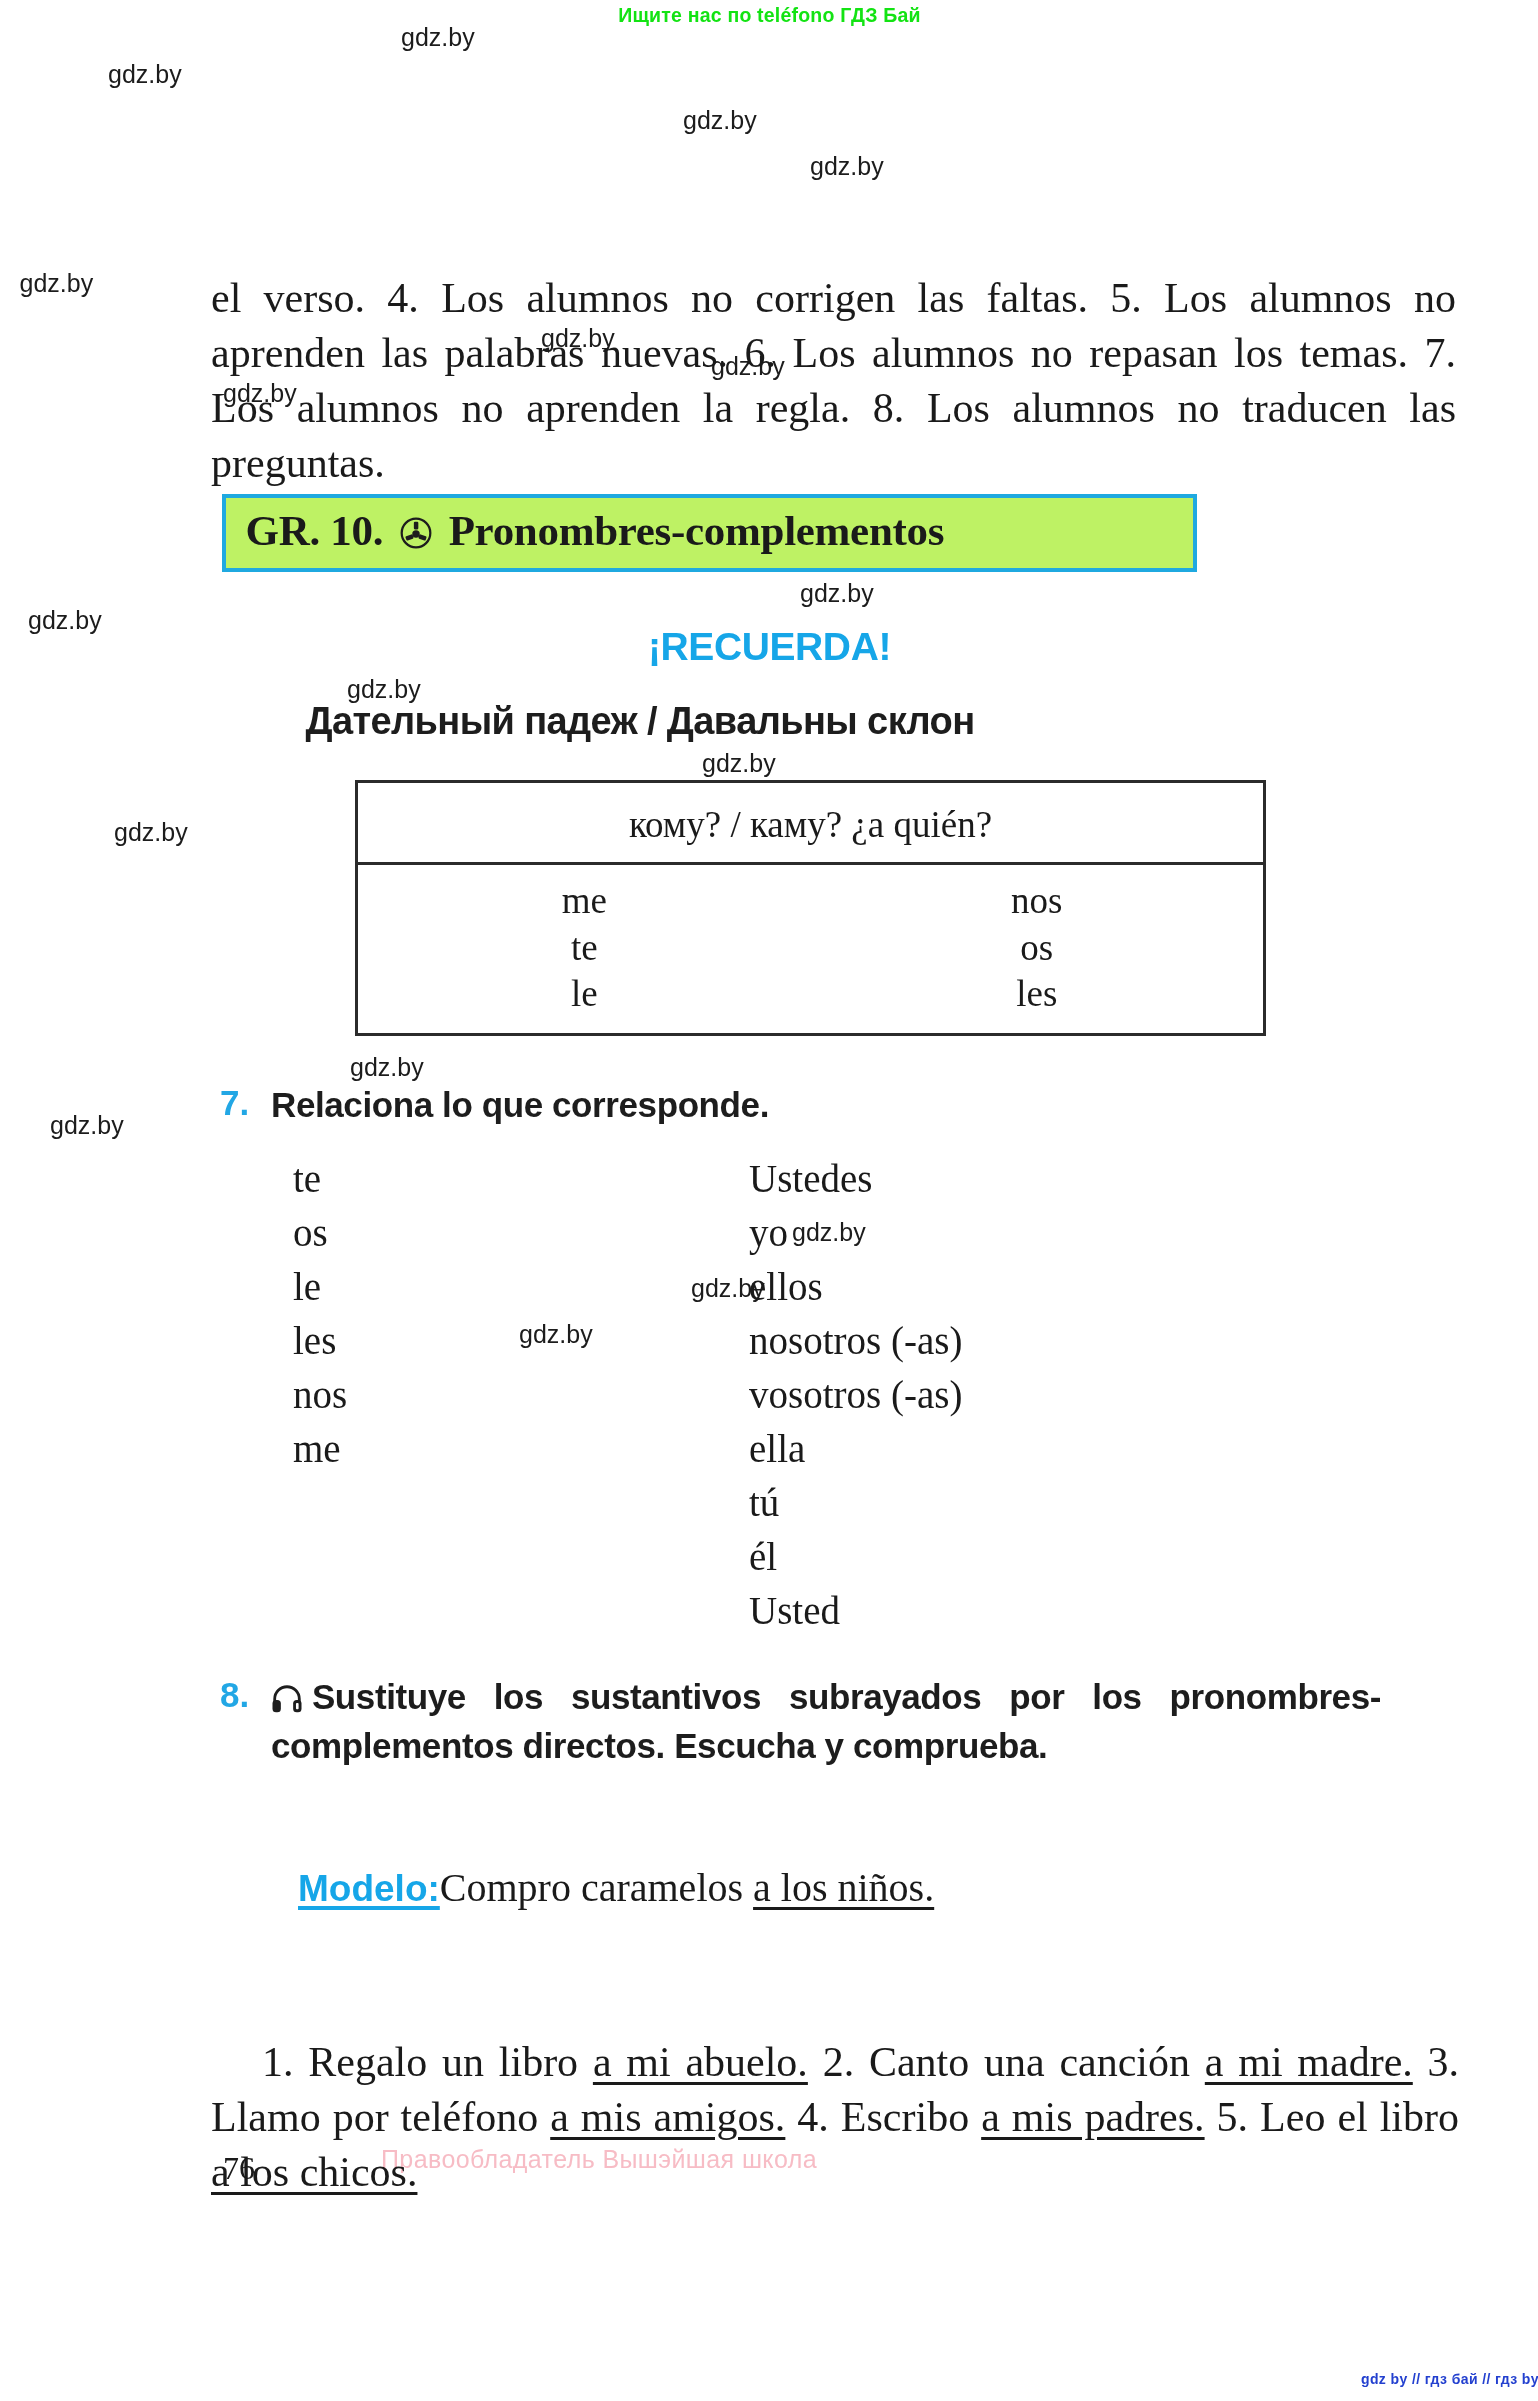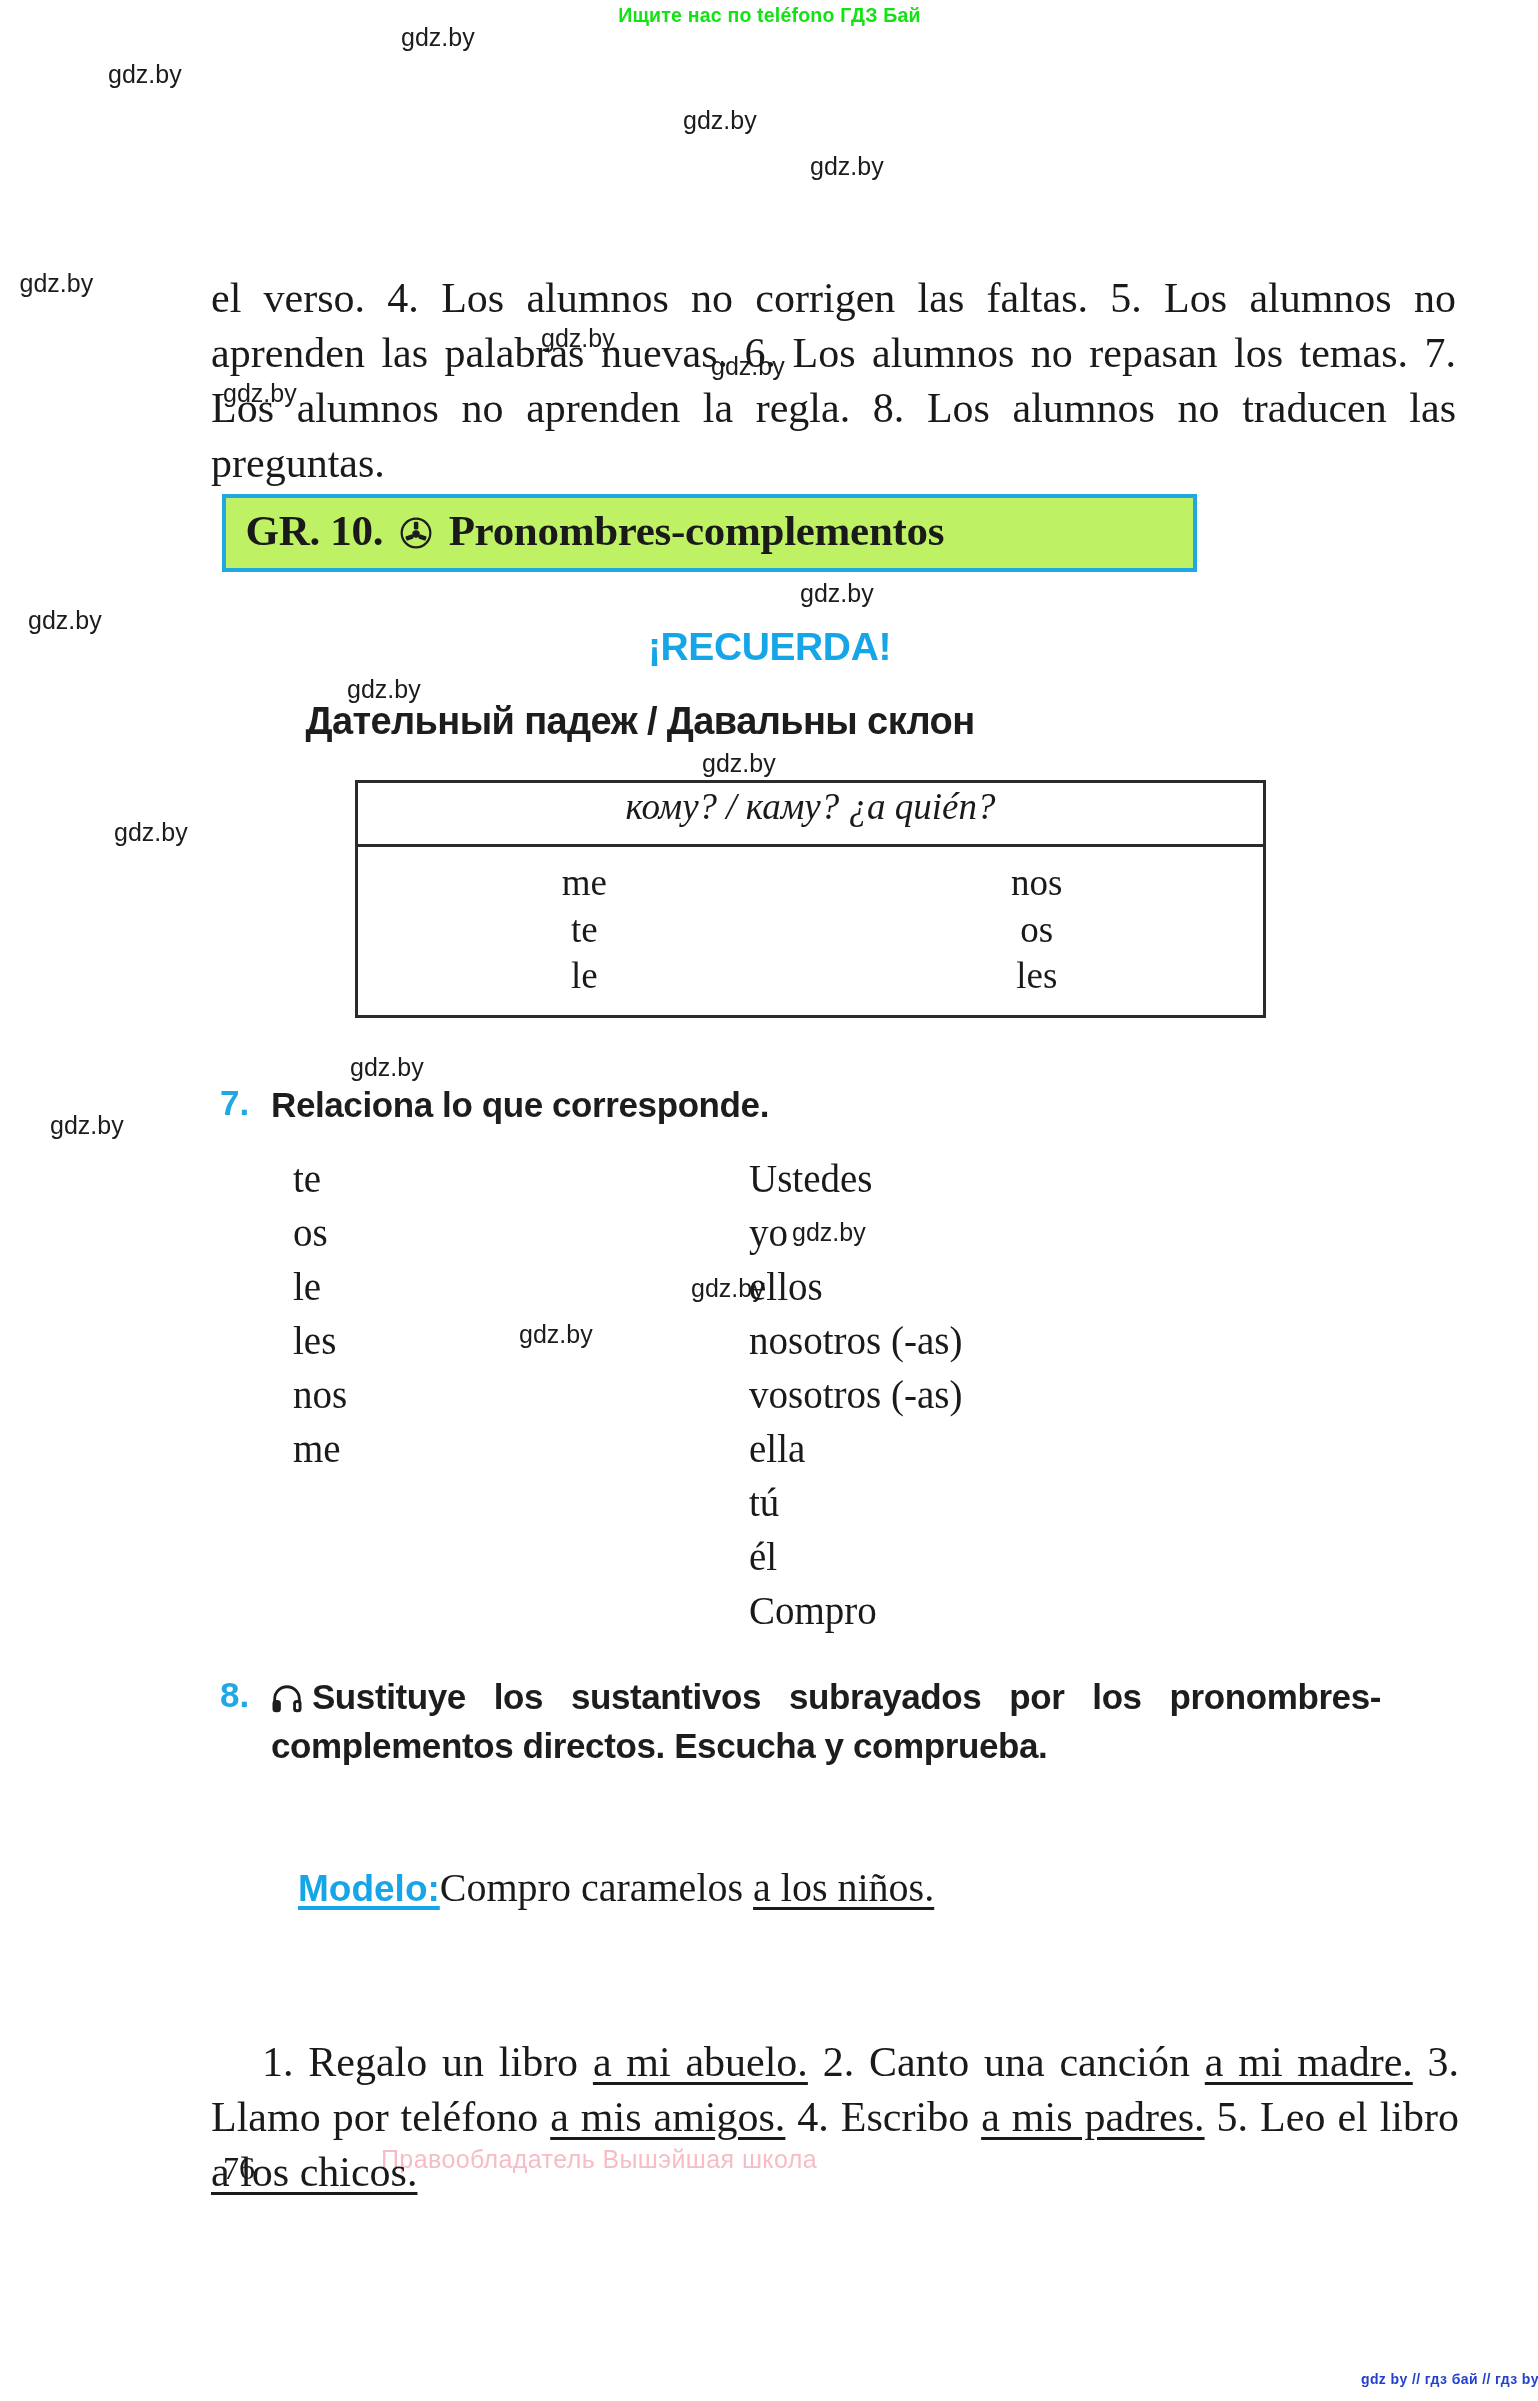--- a/index.html
+++ b/index.html
@@ -143,22 +143,21 @@
     top: 780px;
     width: 911px;
     border: 3.5px solid #2b2b2b;
     box-sizing: border-box;
     background: #fff;
   }
   .pron-table .thead {
     border-bottom: 3.5px solid #2b2b2b;
     text-align: center;
     font-size: 37px;
-    padding: 2px 0 16px;
-    font-style: italic;
+    padding: 20px 0 16px;
   }
   .pron-table .tbody {
     display: flex;
     padding: 12.4px 0 16px;
   }
   .pron-table .tcol {
     flex: 1 1 50%;
     text-align: center;
     font-size: 37px;
     line-height: 43px;
@@ -349,21 +348,21 @@
         </div>
       <div class="col col-right" id="match-right">
           <div>Ustedes</div>
           <div>yo</div>
           <div>ellos</div>
           <div>nosotros (-as)</div>
           <div>vosotros (-as)</div>
           <div>ella</div>
           <div>tú</div>
           <div>él</div>
-          <div>Compro</div>
+          <div>Usted</div>
         </div>
     </div>
 
     <div class="ex" id="ex8">
       <span class="ex-num">8.</span>
       <span class="ex-task">
         <span class="headphone-icon">
           <svg width="32" height="29" viewBox="0 0 36 33">
             <path d="M4 20 V16 A14 14 0 0 1 32 16 V20" fill="none" stroke="#1d1d1d" stroke-width="3.2"></path>
             <rect x="1.5" y="17" width="9.5" height="14" rx="4" fill="#1d1d1d"></rect>

